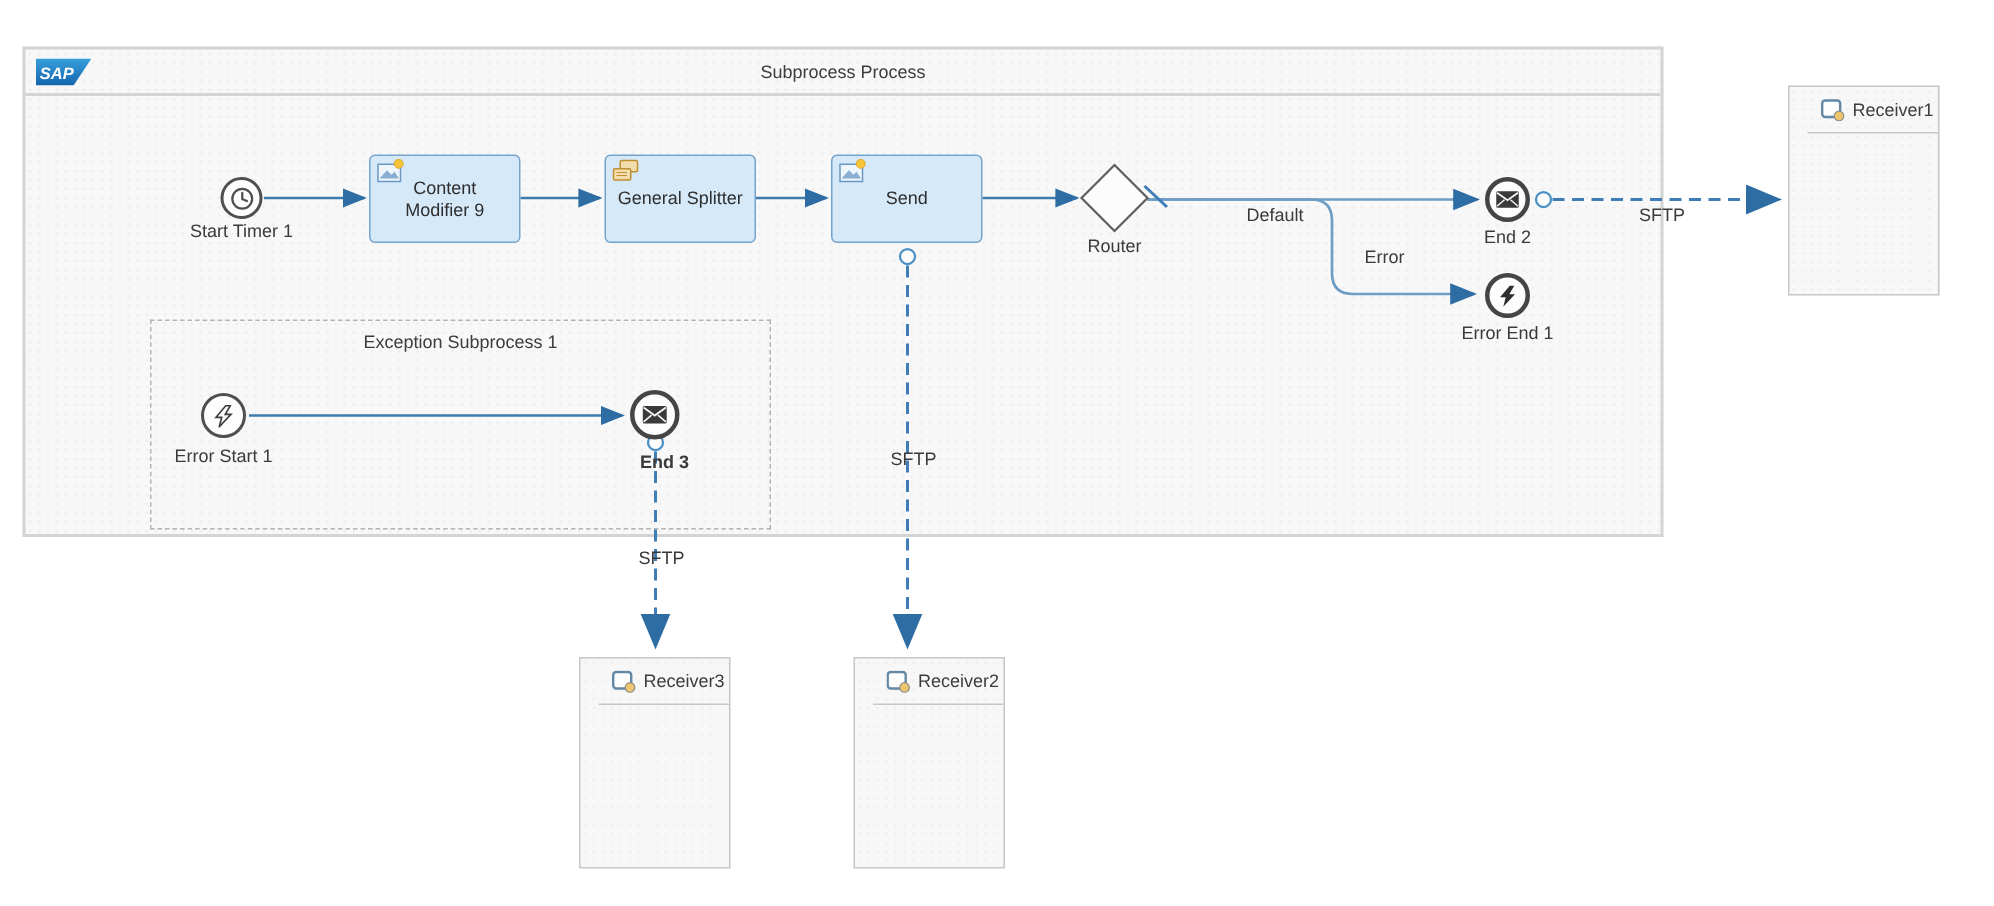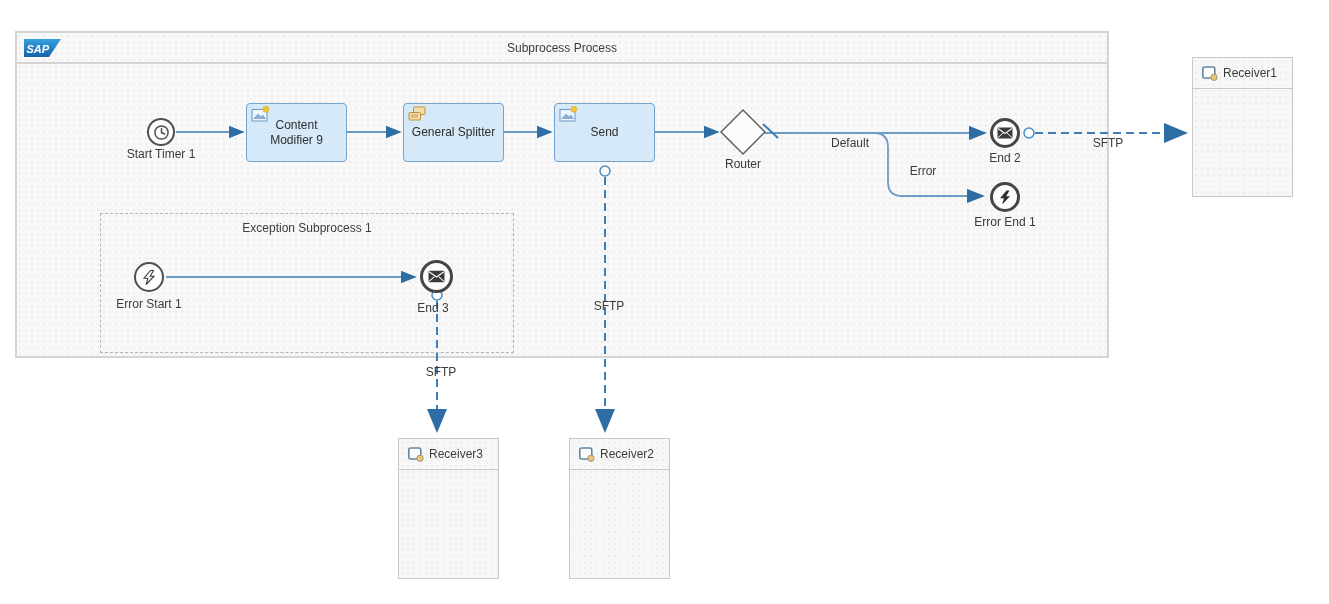--- a/index.html
+++ b/index.html
@@ -43,21 +43,21 @@
   .event.start{border:2px solid #4f4f4f;}
   .event.end{border:3px solid #454545;}
   .lbl{
     position:absolute;transform:translateX(-50%);white-space:nowrap;
     color:#3a3a3a;z-index:4;
   }
   .participant{
     position:absolute;width:101px;box-sizing:border-box;
     background-color:#f7f7f7;border:1px solid #c8c8c8;
     background-image:radial-gradient(circle,#ededed 0.8px,transparent 0.9px);
-    background-size:6px 6px;z-index:3;
+    background-size:6px 6px;z-index:3;padding-left:12px;
   }
   .participant .p-header{
     height:30px;border-bottom:1px solid #c8c8c8;display:flex;align-items:center;
     padding-left:9px;gap:5px;color:#3c3c3c;
   }
 </style>
 </head>
 <body>
 
 <div class="canvas">
@@ -176,37 +176,37 @@
   </div>
   <div class="lbl" style="left:149px;top:297px;">Error Start 1</div>
 
   <div class="event end" style="left:420px;top:260px;width:33px;height:33px;">
     <svg width="17" height="13" viewBox="0 0 16 12">
       <rect x="0.5" y="0.5" width="15" height="11" rx="1" fill="#3a3a3a"></rect>
       <path d="M1,1.5 L8,6.5 L15,1.5" fill="none" stroke="#f6f6f6" stroke-width="1.2"></path>
       <path d="M1,10.5 L6,6.2 M15,10.5 L10,6.2" fill="none" stroke="#f6f6f6" stroke-width="1"></path>
     </svg>
   </div>
-  <div class="lbl" style="left:433px;top:301px;">End 3</div>
+  <div class="lbl" style="left:443px;top:301px;font-weight:bold;">End 3</div>
 
   <div class="lbl" style="left:1108px;top:136px;">SFTP</div>
   <div class="lbl" style="left:609px;top:299px;">SFTP</div>
   <div class="lbl" style="left:441px;top:365px;">SFTP</div>
 
   <div class="participant" style="left:1192px;top:57px;height:140px;">
     <div class="p-header">
       <svg width="16" height="15" viewBox="0 0 16 15">
         <rect x="0.8" y="1" width="12" height="11" rx="2" fill="#fdfdfd" stroke="#6288a5" stroke-width="1.6"></rect>
         <circle cx="12" cy="11.3" r="3.2" fill="#ecc56c" stroke="#8b8b8b" stroke-width="0.8"></circle>
       </svg>
       <span>Receiver1</span>
     </div>
   </div>
 
-  <div class="participant" style="left:386px;top:438px;height:141px;margin-left:12px;">
+  <div class="participant" style="left:386px;top:438px;height:141px;">
     <div class="p-header">
       <svg width="16" height="15" viewBox="0 0 16 15">
         <rect x="0.8" y="1" width="12" height="11" rx="2" fill="#fdfdfd" stroke="#6288a5" stroke-width="1.6"></rect>
         <circle cx="12" cy="11.3" r="3.2" fill="#ecc56c" stroke="#8b8b8b" stroke-width="0.8"></circle>
       </svg>
       <span>Receiver3</span>
     </div>
   </div>
 
   <div class="participant" style="left:556px;top:438px;height:141px;margin-left:13px;">

